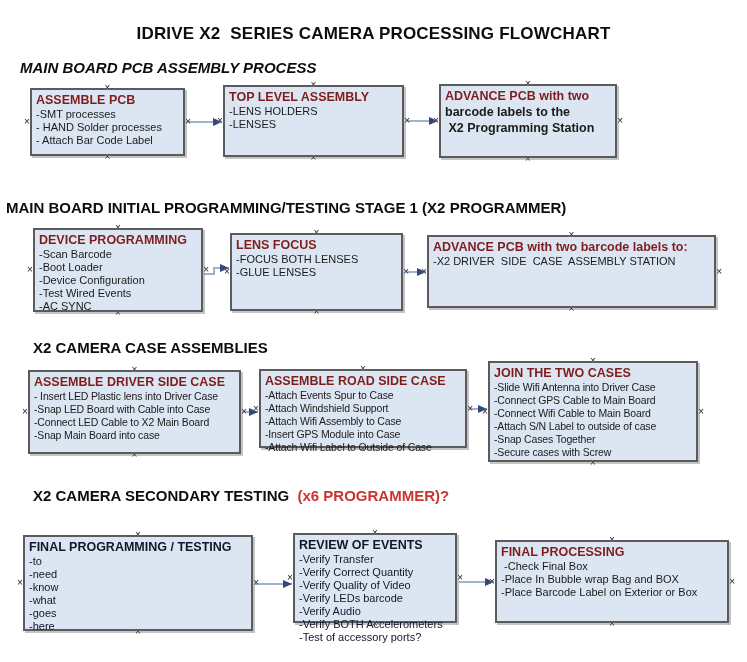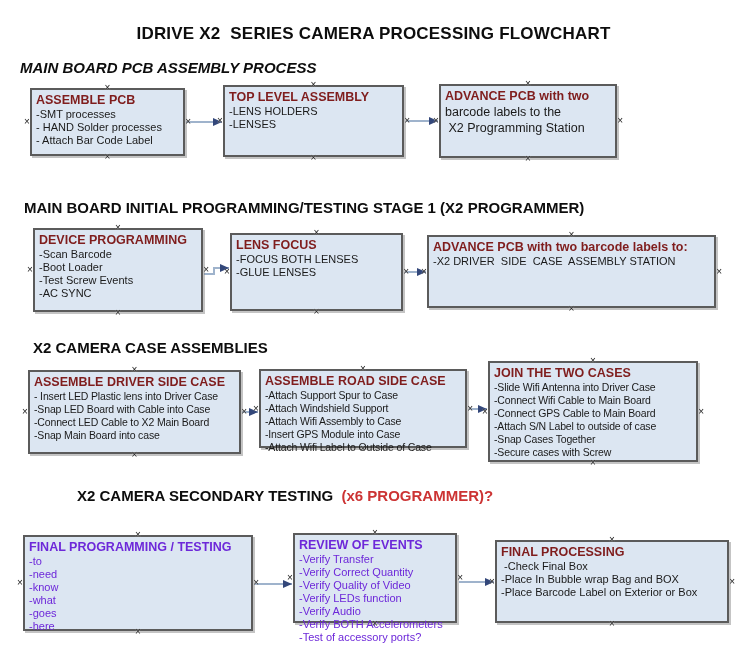--- a/index.html
+++ b/index.html
@@ -9,39 +9,39 @@
     overflow:hidden;
   }
   .page-title{
     position:absolute;top:24px;left:0;width:747px;text-align:center;
     font-size:17px;font-weight:bold;letter-spacing:.2px;white-space:pre;color:#0d0d0d;margin:0;
   }
   .section-header{
     position:absolute;font-size:15px;font-weight:bold;white-space:pre;color:#0d0d0d;margin:0;
   }
   .sh1{left:20px;top:59px;font-style:italic;}
-  .sh2{left:24px;top:199px;text-align:center;}
+  .sh2{left:6px;top:199px;text-align:center;}
   .sh3{left:33px;top:339px;}
-  .sh4{left:33px;top:487px;margin-left:44px;}
+  .sh4{left:33px;top:487px;}
   .red-text{color:#cc3333;}
   .connector-layer{position:absolute;left:0;top:0;pointer-events:none;}
   .box{
     position:absolute;box-sizing:border-box;background:#dce6f2;
     border:2px solid #5b5b5b;box-shadow:2px 2px 0 rgba(125,125,125,.45);
     padding:2px 4px 2px 4px;overflow:visible;
   }
   .box .box-title{
     font-size:12.5px;font-weight:bold;line-height:16px;white-space:pre;color:#7f1d1d;
   }
   .box .box-item{
     display:block;font-size:11px;line-height:13px;white-space:pre;color:#1a1a1a;
   }
   .box.dense .box-item{font-size:10.5px;letter-spacing:-0.15px;line-height:13px;}
-  .box.bold-items .box-item{font-weight:normal;font-size:12.5px;line-height:16px;}
-  .box.red .box-title,.box.red .box-item{color:#6d28d9;}
+  .box.bold-items .box-item{font-weight:bold;font-size:12.5px;line-height:16px;}
+  .box.red .box-title,.box.red .box-item{color:#0f172a;}
   
   .cp{
     position:absolute;font-size:10px;line-height:10px;color:#1c1c1c;font-weight:normal;
     text-shadow:0 0 1px #ffffff;
   }
   .cp-t{top:-7px;left:50%;transform:translateX(-50%);}
   .cp-b{bottom:-8px;left:50%;transform:translateX(-50%);}
   .cp-l{left:-8px;top:50%;transform:translateY(-50%);}
   .cp-r{right:-8px;top:50%;transform:translateY(-50%);}
 </style>
@@ -105,21 +105,22 @@
   </div>
 
   <div class="box" style="left:33px;top:228px;width:170px;height:84px;">
     <span class="cp cp-t">×</span>
     <span class="cp cp-b">×</span>
     <span class="cp cp-l">×</span>
     <span class="cp cp-r">×</span>
     <div class="box-title">DEVICE PROGRAMMING</div>
     <span class="box-item">-Scan Barcode</span>
     <span class="box-item">-Boot Loader</span>
-    <span class="box-item">-Test Screw Events</span>
+    <span class="box-item">-Device Configuration</span>
+    <span class="box-item">-Test Wired Events</span>
     <span class="box-item">-AC SYNC</span>
   </div>
 
   <div class="box" style="left:230px;top:233px;width:173px;height:78px;">
     <span class="cp cp-t">×</span>
     <span class="cp cp-b">×</span>
     <span class="cp cp-l">×</span>
     <span class="cp cp-r">×</span>
     <div class="box-title">LENS FOCUS</div>
     <span class="box-item">-FOCUS BOTH LENSES</span>
@@ -146,36 +147,36 @@
     <span class="box-item">-Connect LED Cable to X2 Main Board</span>
     <span class="box-item">-Snap Main Board into case</span>
   </div>
 
   <div class="box dense" style="left:259px;top:369px;width:208px;height:79px;">
     <span class="cp cp-t">×</span>
     <span class="cp cp-b">×</span>
     <span class="cp cp-l">×</span>
     <span class="cp cp-r">×</span>
     <div class="box-title">ASSEMBLE ROAD SIDE CASE</div>
-    <span class="box-item">-Attach Support Spur to Case</span>
+    <span class="box-item">-Attach Events Spur to Case</span>
     <span class="box-item">-Attach Windshield Support</span>
     <span class="box-item">-Attach Wifi Assembly to Case</span>
     <span class="box-item">-Insert GPS Module into Case</span>
     <span class="box-item">-Attach Wifi Label to Outside of Case</span>
   </div>
 
   <div class="box dense" style="left:488px;top:361px;width:210px;height:101px;">
     <span class="cp cp-t">×</span>
     <span class="cp cp-b">×</span>
     <span class="cp cp-l">×</span>
     <span class="cp cp-r">×</span>
     <div class="box-title">JOIN THE TWO CASES</div>
     <span class="box-item">-Slide Wifi Antenna into Driver Case</span>
+    <span class="box-item">-Connect GPS Cable to Main Board</span>
     <span class="box-item">-Connect Wifi Cable to Main Board</span>
-    <span class="box-item">-Connect GPS Cable to Main Board</span>
     <span class="box-item">-Attach S/N Label to outside of case</span>
     <span class="box-item">-Snap Cases Together</span>
     <span class="box-item">-Secure cases with Screw</span>
   </div>
 
   <div class="box red" style="left:23px;top:535px;width:230px;height:96px;">
     <span class="cp cp-t">×</span>
     <span class="cp cp-b">×</span>
     <span class="cp cp-l">×</span>
     <span class="cp cp-r">×</span>
@@ -190,21 +191,21 @@
 
   <div class="box red" style="left:293px;top:533px;width:164px;height:90px;">
     <span class="cp cp-t">×</span>
     <span class="cp cp-b">×</span>
     <span class="cp cp-l">×</span>
     <span class="cp cp-r">×</span>
     <div class="box-title">REVIEW OF EVENTS</div>
     <span class="box-item">-Verify Transfer</span>
     <span class="box-item">-Verify Correct Quantity</span>
     <span class="box-item">-Verify Quality of Video</span>
-    <span class="box-item">-Verify LEDs function</span>
+    <span class="box-item">-Verify LEDs barcode</span>
     <span class="box-item">-Verify Audio</span>
     <span class="box-item">-Verify BOTH Accelerometers</span>
     <span class="box-item">-Test of accessory ports?</span>
   </div>
 
   <div class="box" style="left:495px;top:540px;width:234px;height:83px;">
     <span class="cp cp-t">×</span>
     <span class="cp cp-b">×</span>
     <span class="cp cp-l">×</span>
     <span class="cp cp-r">×</span>

